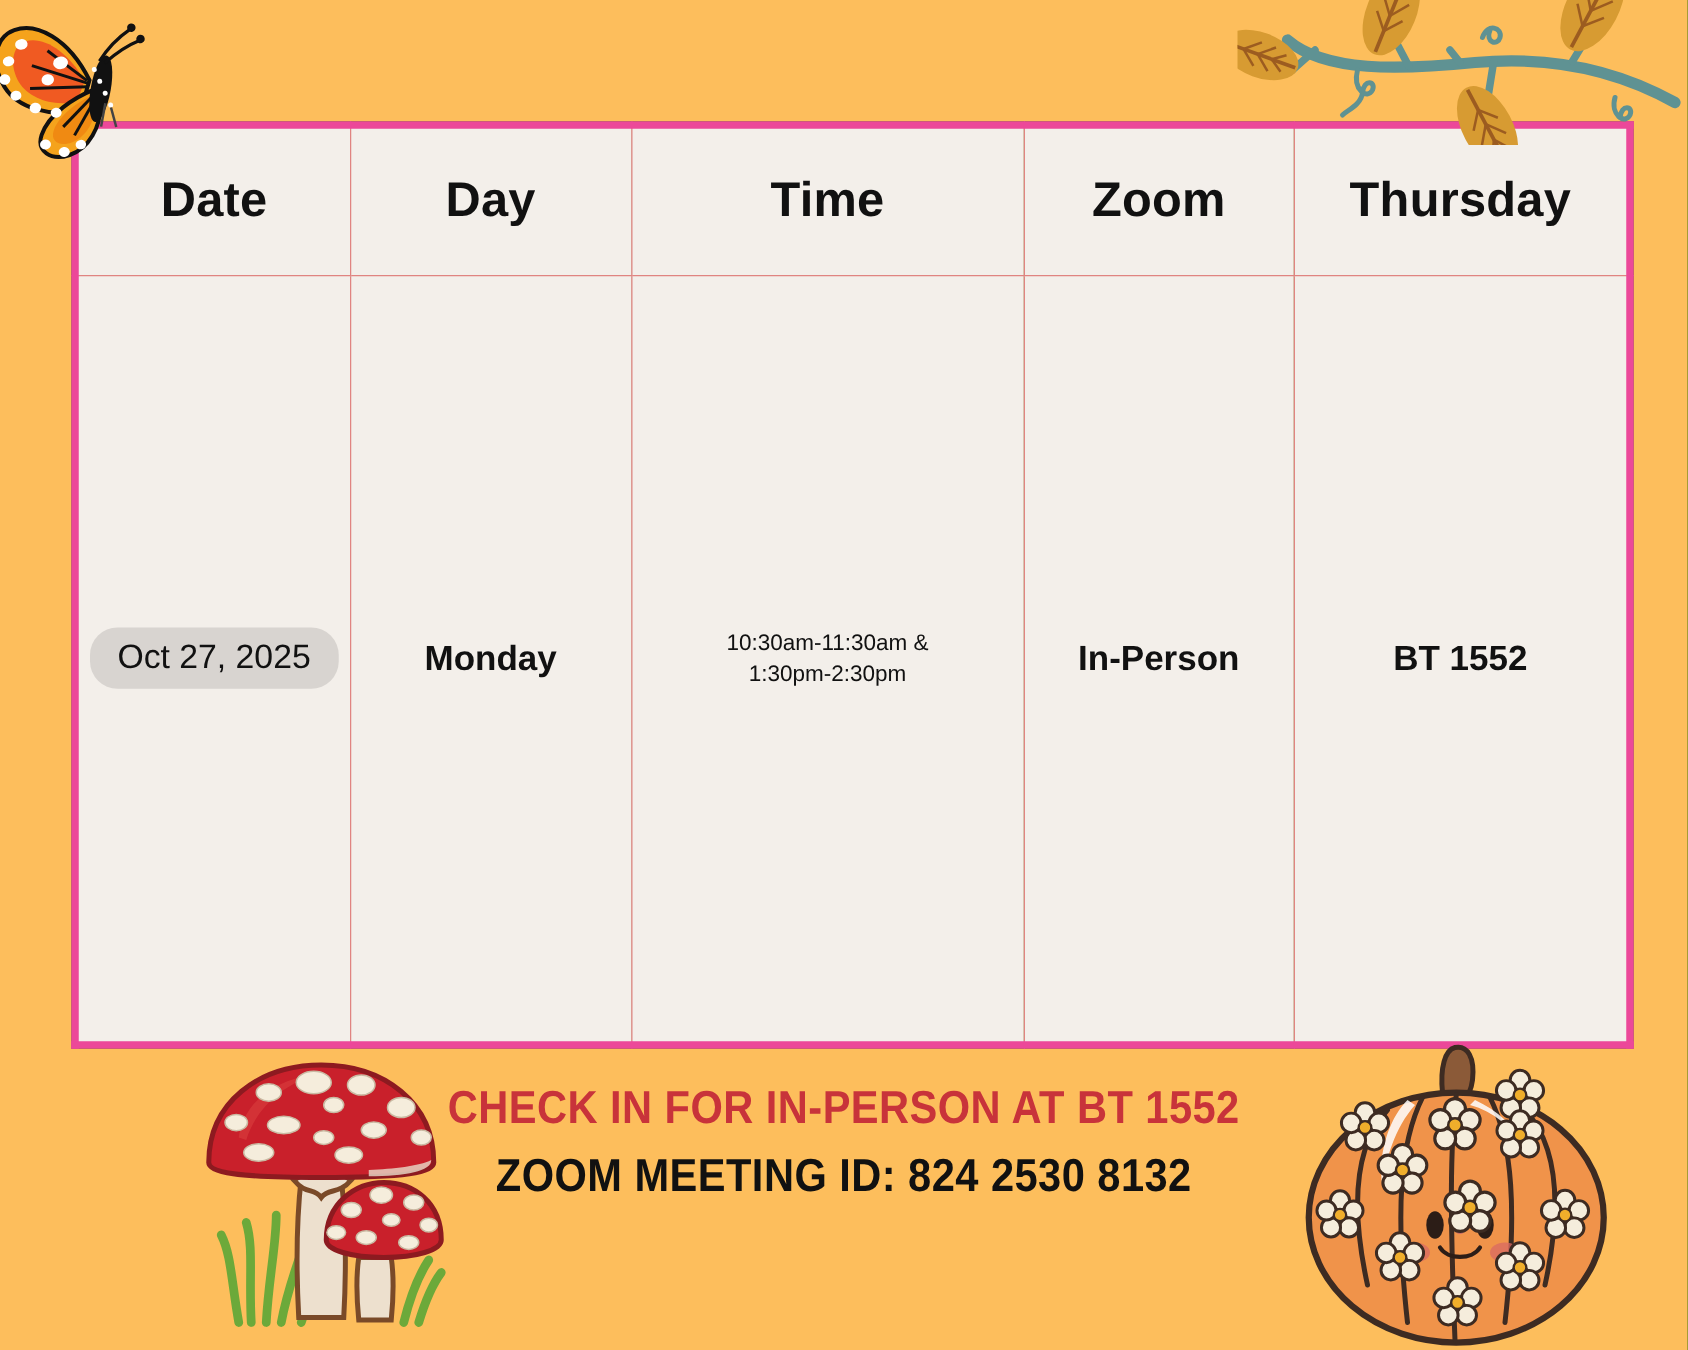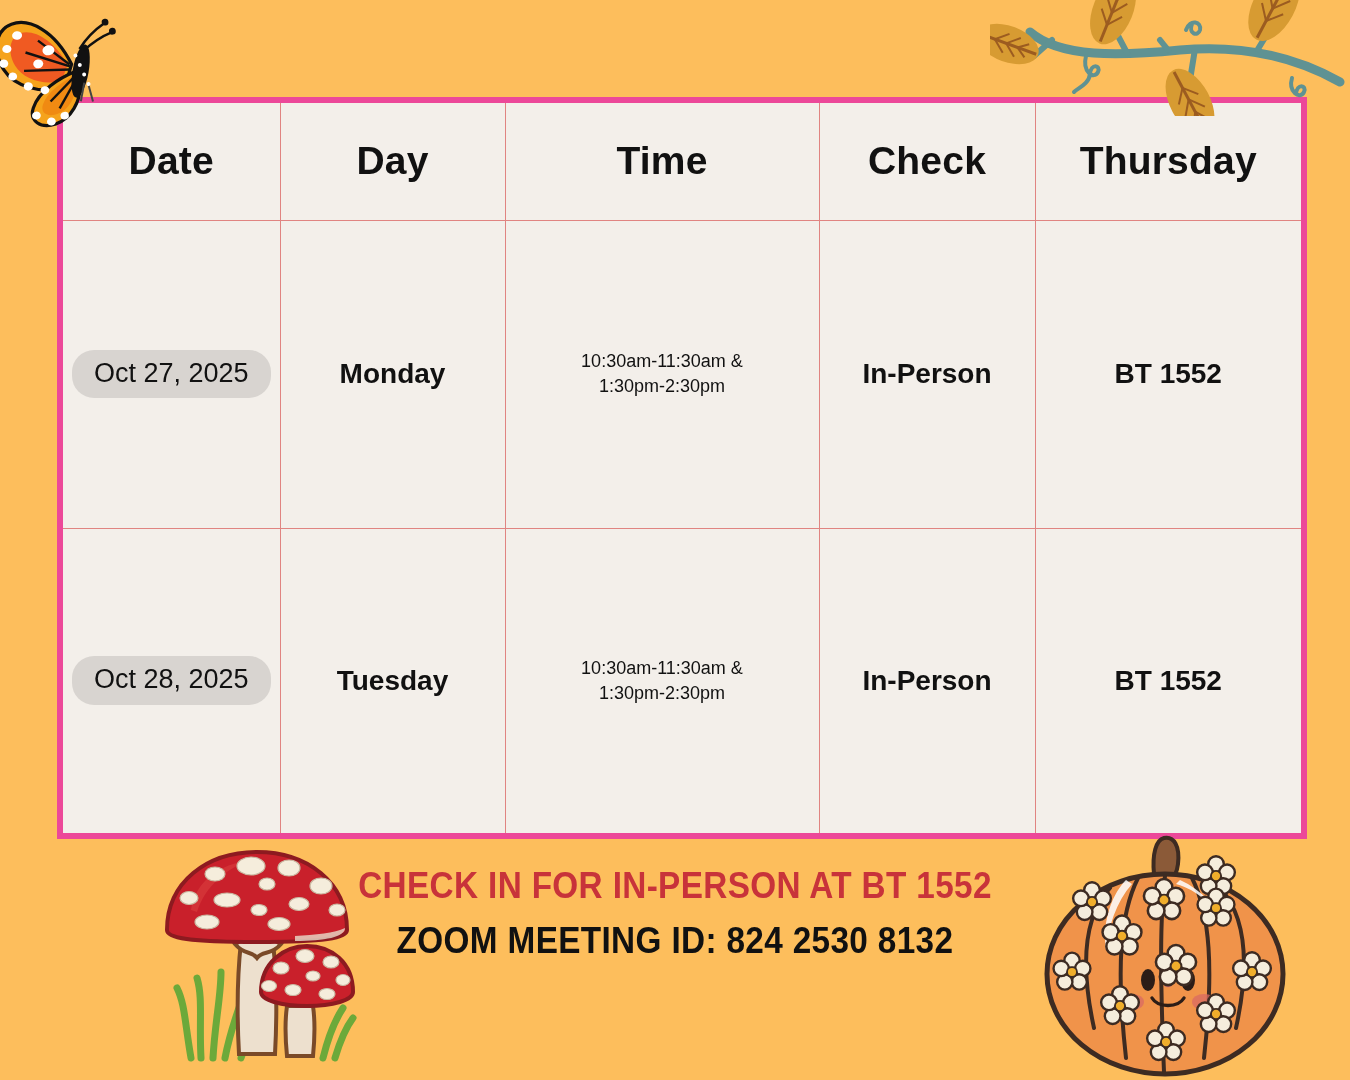--- a/index.html
+++ b/index.html
@@ -271,49 +271,37 @@
         <col class="c-day">
         <col class="c-time">
         <col class="c-mode">
         <col class="c-loc">
     </colgroup>
     <thead>
       <tr>
         <th>Date</th>
         <th>Day</th>
         <th>Time</th>
-        <th>Check</th>
+        <th>Zoom</th>
         <th>Thursday</th>
       </tr>
     </thead>
     <tbody>
       <tr>
         <td class="cell-date">
           <span class="date-pill">Oct 27, 2025</span>
         </td>
         <td class="cell-text">Monday</td>
         <td class="cell-time">
           <span>10:30am-11:30am &amp;</span><br>
           <span>1:30pm-2:30pm</span>
         </td>
         <td class="cell-text">In-Person</td>
         <td class="cell-text">BT 1552</td>
       </tr>
-      <tr>
-        <td class="cell-date">
-          <span class="date-pill">Oct 28, 2025</span>
-        </td>
-        <td class="cell-text">Tuesday</td>
-        <td class="cell-time">
-          <span>10:30am-11:30am &amp;</span><br>
-          <span>1:30pm-2:30pm</span>
-        </td>
-        <td class="cell-text">In-Person</td>
-        <td class="cell-text">BT 1552</td>
-      </tr>
     </tbody>
   </table>
 </div>
 
 <div class="decor" id="mushrooms-decor">
   <svg viewBox="0 0 210 235" width="210" height="235">
 
     <g fill="none" stroke="#6CA93A" stroke-width="7" stroke-linecap="round">
       <path d="M36 220 C30 186 30 166 22 150"></path>
       <path d="M46 220 C44 184 48 160 42 140"></path>

